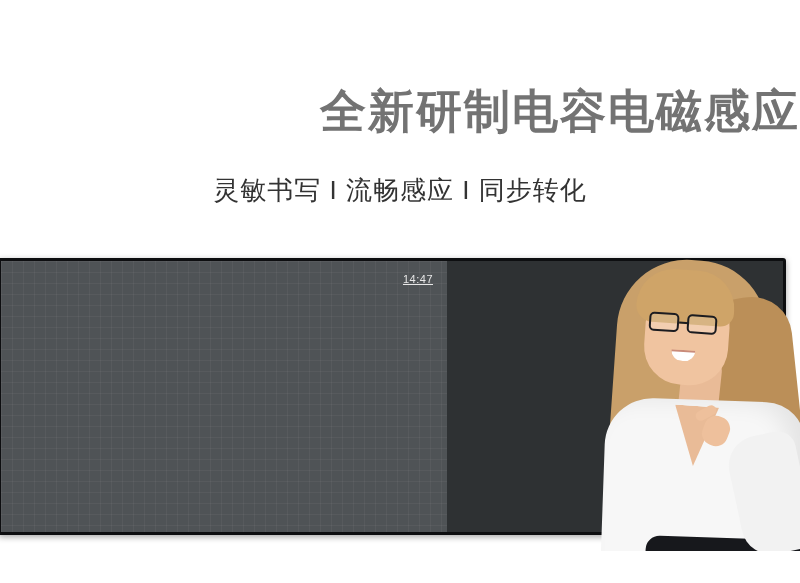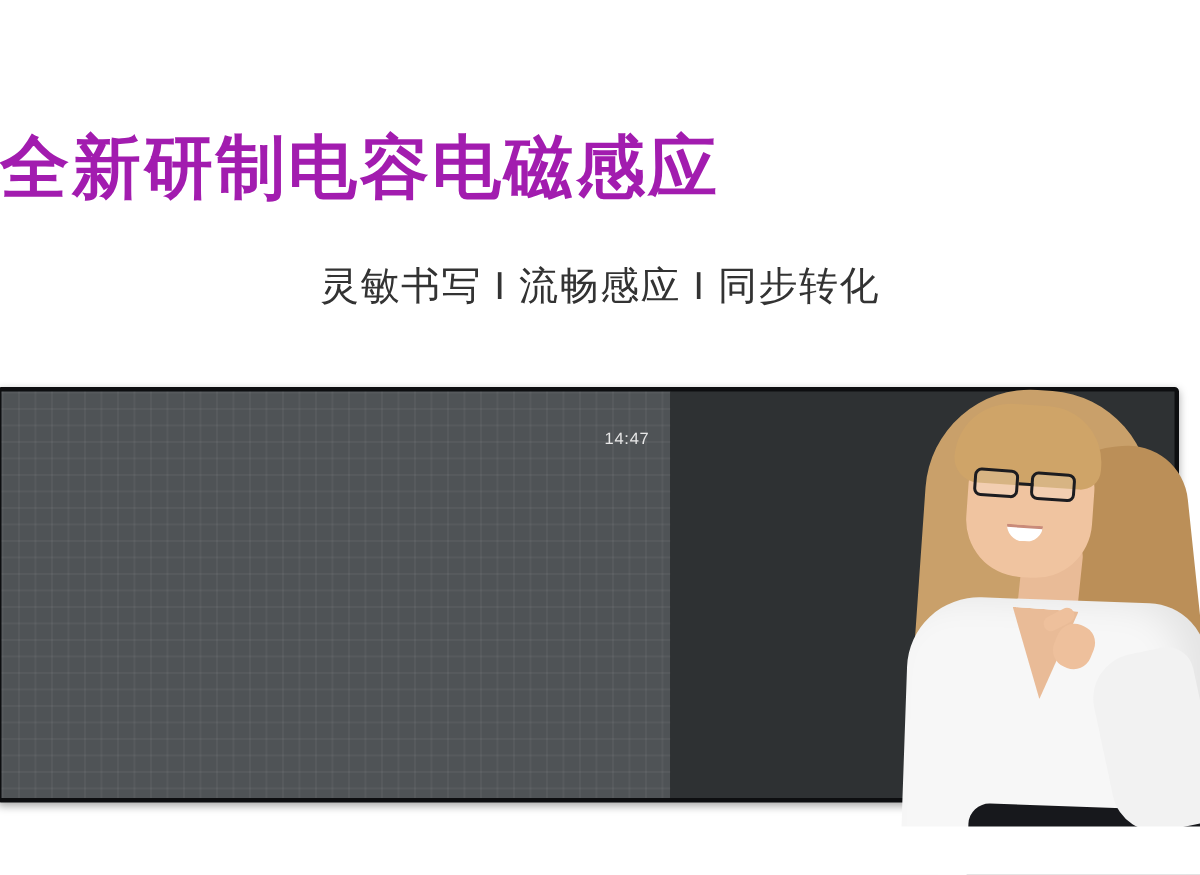--- a/index.html
+++ b/index.html
@@ -6,23 +6,23 @@
   body{
     width:800px;height:583px;overflow:hidden;
     background:#ffffff;
     font-family:"Liberation Sans", sans-serif;
     position:relative;
   }
   .stage{position:absolute;left:0;top:0;width:800px;height:583px;background:#fff;overflow:hidden;}
 
   
   .headline{
-    position:absolute;left:0;top:86px;width:800px;text-align:left;
+    position:absolute;left:0;top:86px;width:800px;text-align:right;
     font-size:46px;line-height:1.1;font-weight:bold;letter-spacing:2px;
-    color:#a21caf;
+    color:#737373;
     white-space:nowrap;
   }
   .subhead{
     position:absolute;left:0;top:163px;width:800px;text-align:center;
     font-size:26px;line-height:1.2;color:#333333;letter-spacing:1px;
     white-space:nowrap;
     margin-top:12px;
   }
 
   
@@ -43,22 +43,23 @@
     background-size:11px 11px;
     overflow:hidden;
   }
   
   .screen-right{
     position:absolute;left:446px;top:0;width:336px;height:271px;
     background:#2e3133;
     overflow:hidden;
   }
   .clock{
-    position:absolute;right:14px;top:26px;color:#e7e7e7;font-size:11px;
+    position:absolute;right:14px;top:12px;color:#e7e7e7;font-size:11px;
     letter-spacing:.5px;
+    text-decoration:underline;
   }
 
   
   .person{position:absolute;right:0;top:238px;width:215px;height:345px;overflow:hidden;}
   .hair-back{
     position:absolute;left:28px;top:22px;width:150px;height:250px;
     background:#c9a06a;border-radius:70px 70px 40px 40px;
     transform:rotate(4deg);
   }
   .hair-back2{

